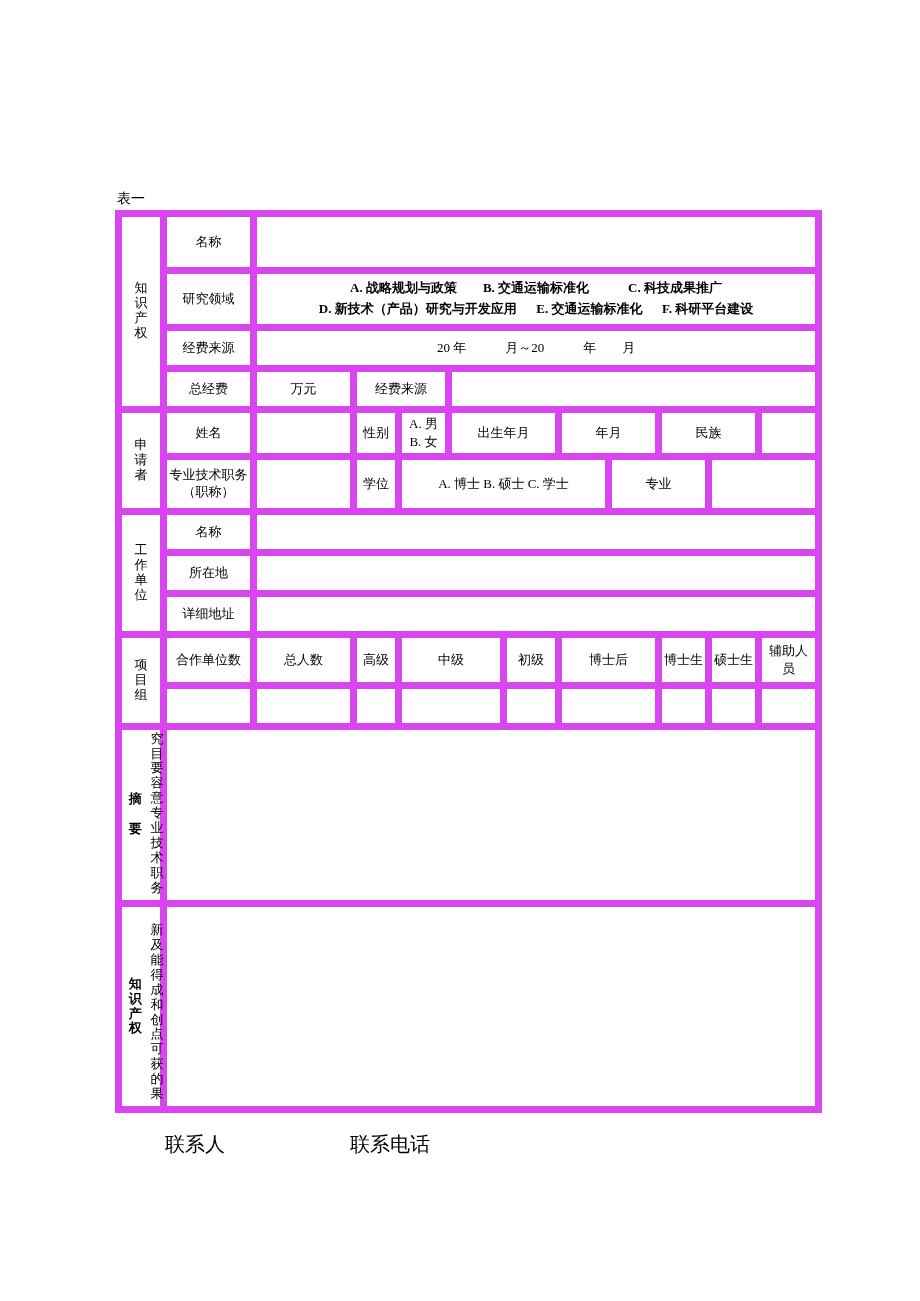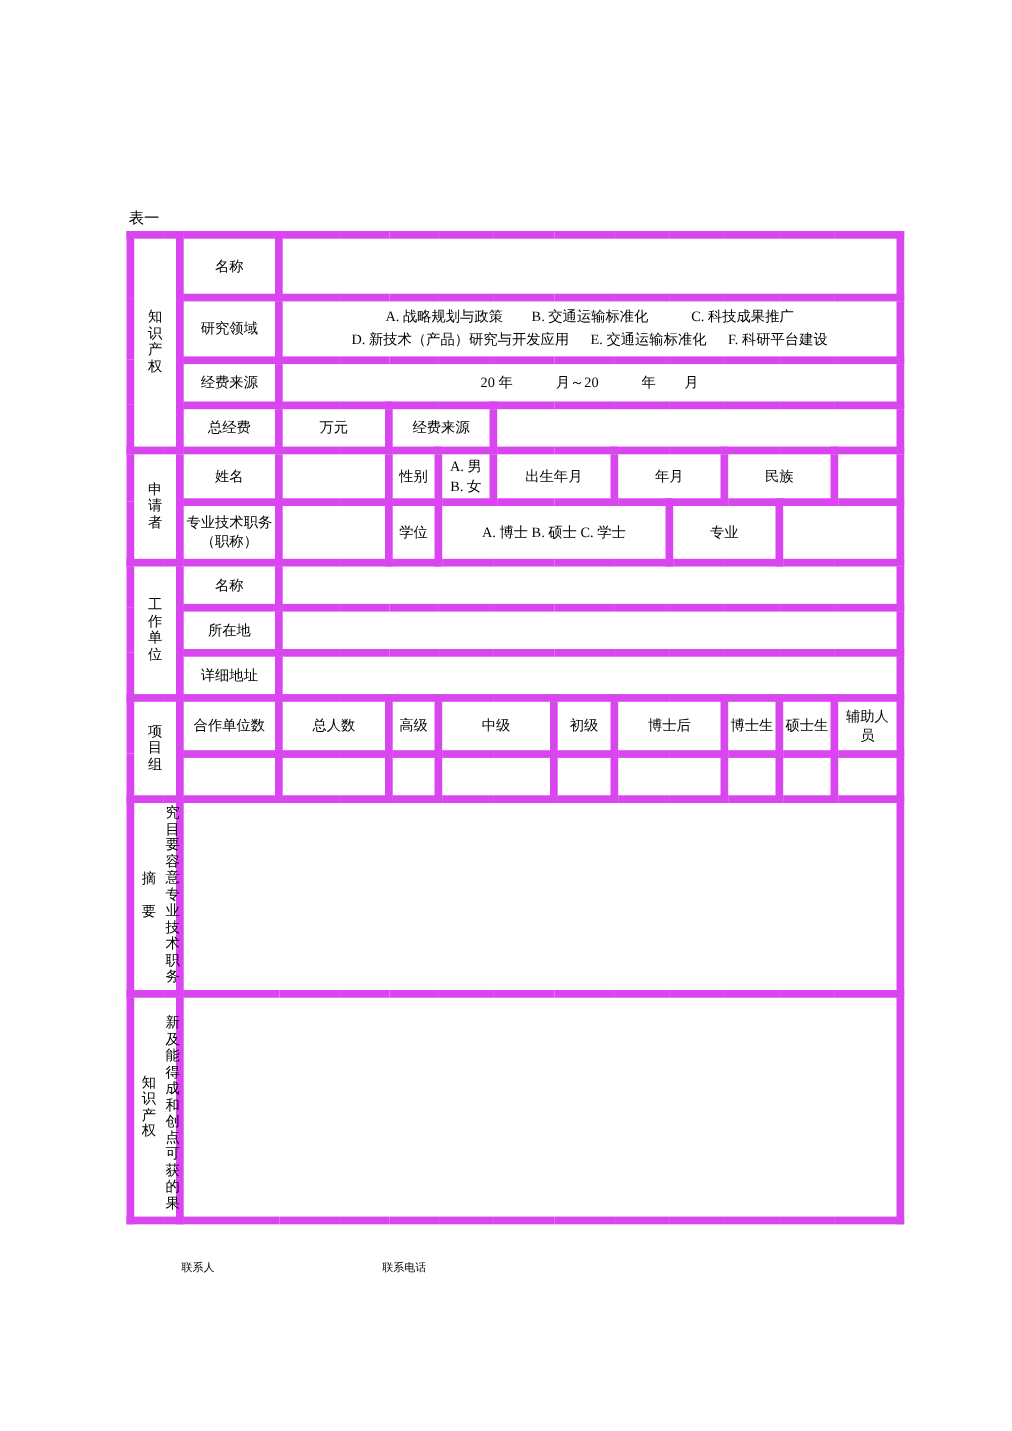--- a/index.html
+++ b/index.html
@@ -38,39 +38,39 @@
       line-height: 1.1;
       padding: 0 2px;
     }
     .vhead span {
       display: inline-block;
       width: 1em;
       word-break: break-all;
       line-height: 1.15;
     }
     .left-align { text-align: left; padding-left: 6px; }
-    .domain-cell { text-align: left; padding: 4px 2px 4px 4px; line-height: 1.6; }
+    .domain-cell { text-align: left; padding: 4px 2px 4px 4px; line-height: 1.6; font-weight: bold; }
     .twocol {
       display: inline-block;
       width: 1em;
       word-break: break-all;
       line-height: 1.15;
       vertical-align: top;
       text-align: right;
     }
     .tall { height: 230px; }
     .tall2 { height: 220px; }
     .after-table {
-      margin-top: 32px;
+      margin-top: 18px;
       padding-left: 50px;
-      font-size: 10px;
+      font-size: 20px;
     }
     .spacer-label { display: inline-block; min-width: 180px; }
     .noborder-left { border-left: none !important; }
-    .noborder-right { border-right: none !important; }
+    .noborder-right { border-right: none !important; font-weight: bold; }
   </style>
 </head>
 <body>
 
 <div class="page">
   <div class="title-line">表一</div>
 
   <table class="main">
     <colgroup>
       <col style="width:30px">

